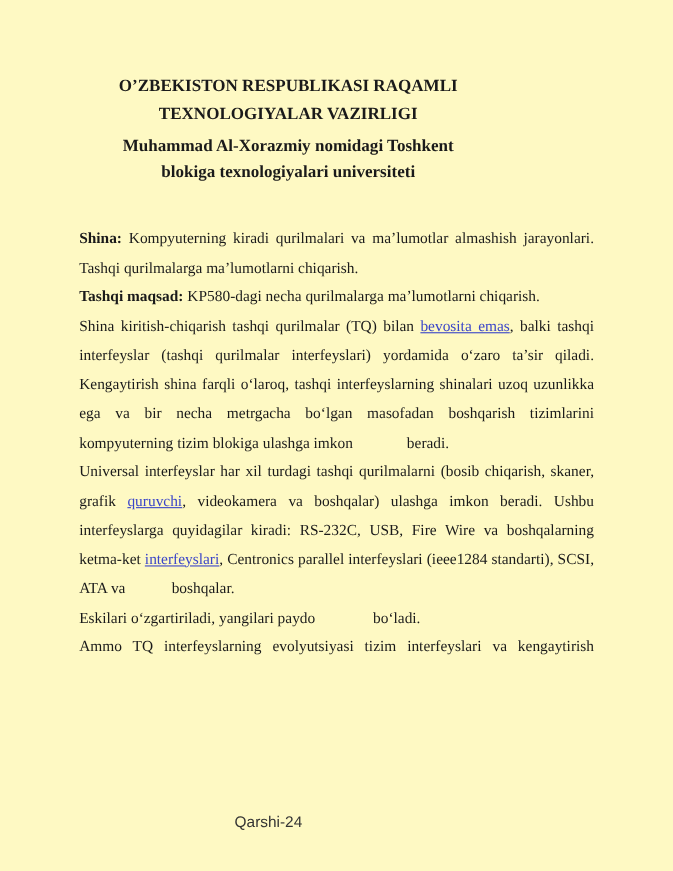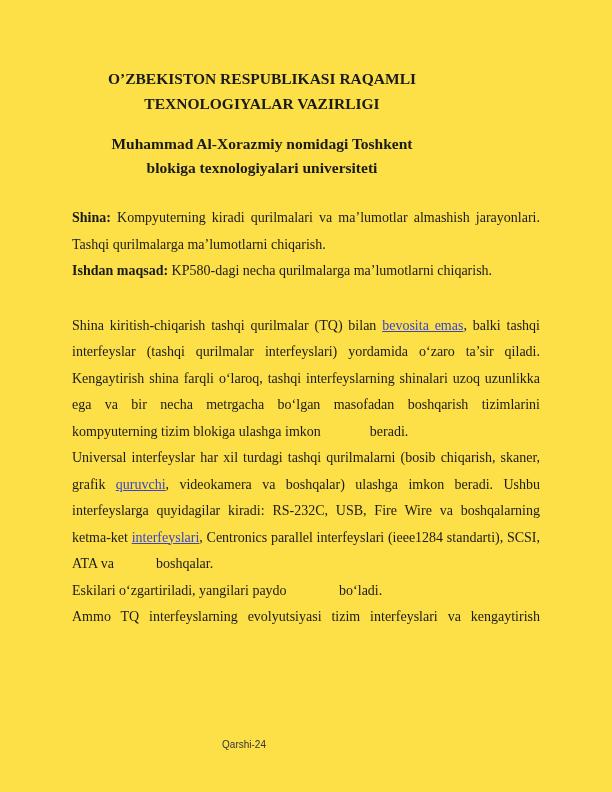--- a/index.html
+++ b/index.html
@@ -22,79 +22,78 @@
     left: 72px;
     width: 380px;
     text-align: center;
     font-weight: bold;
   }
   .doc-title {
     font-size: 15.5px;
     line-height: 25px;
   }
   .doc-subtitle {
-    margin-top: 16px;
+    margin-top: 5px;
     font-size: 15.5px;
     line-height: 24px;
   }
   .heading-line { display: block; }
   .body-block {
     position: absolute;
     top: 205px;
     left: 72px;
     width: 468px;
     font-size: 14px;
     line-height: 26.5px;
     text-align: justify;
   }
   .para {
     margin: 0;
     padding: 0;
   }
   .para.gap-before {
-    margin-top: 28px;
   }
   .para.force-justify {
     text-align-last: justify;
   }
   .bold { font-weight: bold; }
   a.doclink {
     text-decoration: underline;
     cursor: pointer;
   }
   .footer-block {
     position: absolute;
     top: 739px;
     left: 0;
     width: 488px;
     text-align: center;
     font-family: "Liberation Sans", "DejaVu Sans", sans-serif;
-    font-size: 10px;
+    font-size: 14px;
     color: #333333;
   }
 </style>
 </head>
 <body>
 
-<div class="page" style="background: #fde047; color: rgb(26, 26, 26); text-decoration: underline;">
+<div class="page" style="background: #fef9c3; color: rgb(26, 26, 26); text-decoration: underline;">
 
   <div class="heading-block">
     <div class="doc-title">
       <span class="heading-line">O’ZBEKISTON RESPUBLIKASI RAQAMLI</span>
       <span class="heading-line">TEXNOLOGIYALAR VAZIRLIGI</span>
     </div>
     <div class="doc-subtitle">
       <span class="heading-line">Muhammad Al-Xorazmiy nomidagi Toshkent</span>
       <span class="heading-line">blokiga texnologiyalari universiteti</span>
     </div>
   </div>
 
   <div class="body-block">
       <p class="para"><span class="bold">Shina:</span><span> Kompyuterning kiradi qurilmalari va ma’lumotlar almashish jarayonlari. Tashqi qurilmalarga ma’lumotlarni chiqarish.</span></p>
-      <p class="para"><span class="bold">Ishdan maqsad:</span><span> KP580-dagi necha qurilmalarga ma’lumotlarni chiqarish.</span></p>
+      <p class="para"><span class="bold">Tashqi maqsad:</span><span> KP580-dagi necha qurilmalarga ma’lumotlarni chiqarish.</span></p>
       <p class="para gap-before"><span>Shina kiritish-chiqarish tashqi qurilmalar (TQ) bilan </span><a class="doclink" href="#" style="color: rgb(58, 69, 201);">bevosita emas</a><span>, balki tashqi interfeyslar (tashqi qurilmalar interfeyslari) yordamida o‘zaro ta’sir qiladi. Kengaytirish shina farqli o‘laroq, tashqi interfeyslarning shinalari uzoq uzunlikka ega va bir necha metrgacha bo‘lgan masofadan boshqarish tizimlarini kompyuterning tizim blokiga ulashga imkon&nbsp;&nbsp;&nbsp;&nbsp;&nbsp;&nbsp;&nbsp;&nbsp;&nbsp;&nbsp;&nbsp;&nbsp;&nbsp; beradi.</span></p>
       <p class="para"><span>Universal interfeyslar har xil turdagi tashqi qurilmalarni (bosib chiqarish, skaner, grafik </span><a class="doclink" href="#" style="color: rgb(58, 69, 201);">quruvchi</a><span>, videokamera va boshqalar) ulashga imkon beradi. Ushbu interfeyslarga quyidagilar kiradi: RS-232C, USB, Fire Wire va boshqalarning ketma-ket </span><a class="doclink" href="#" style="color: rgb(58, 69, 201);">interfeyslari</a><span>, Centronics parallel interfeyslari (ieee1284 standarti), SCSI, ATA va&nbsp;&nbsp;&nbsp;&nbsp;&nbsp;&nbsp;&nbsp;&nbsp;&nbsp;&nbsp;&nbsp; boshqalar.</span></p>
       <p class="para"><span>Eskilari o‘zgartiriladi, yangilari paydo&nbsp;&nbsp;&nbsp;&nbsp;&nbsp;&nbsp;&nbsp;&nbsp;&nbsp;&nbsp;&nbsp;&nbsp;&nbsp;&nbsp; bo‘ladi.</span></p>
       <p class="para force-justify"><span>Ammo TQ interfeyslarning evolyutsiyasi tizim interfeyslari va kengaytirish</span></p>
     </div>
 
   <div class="footer-block">
     <span>Qarshi-24</span>
   </div>
 

